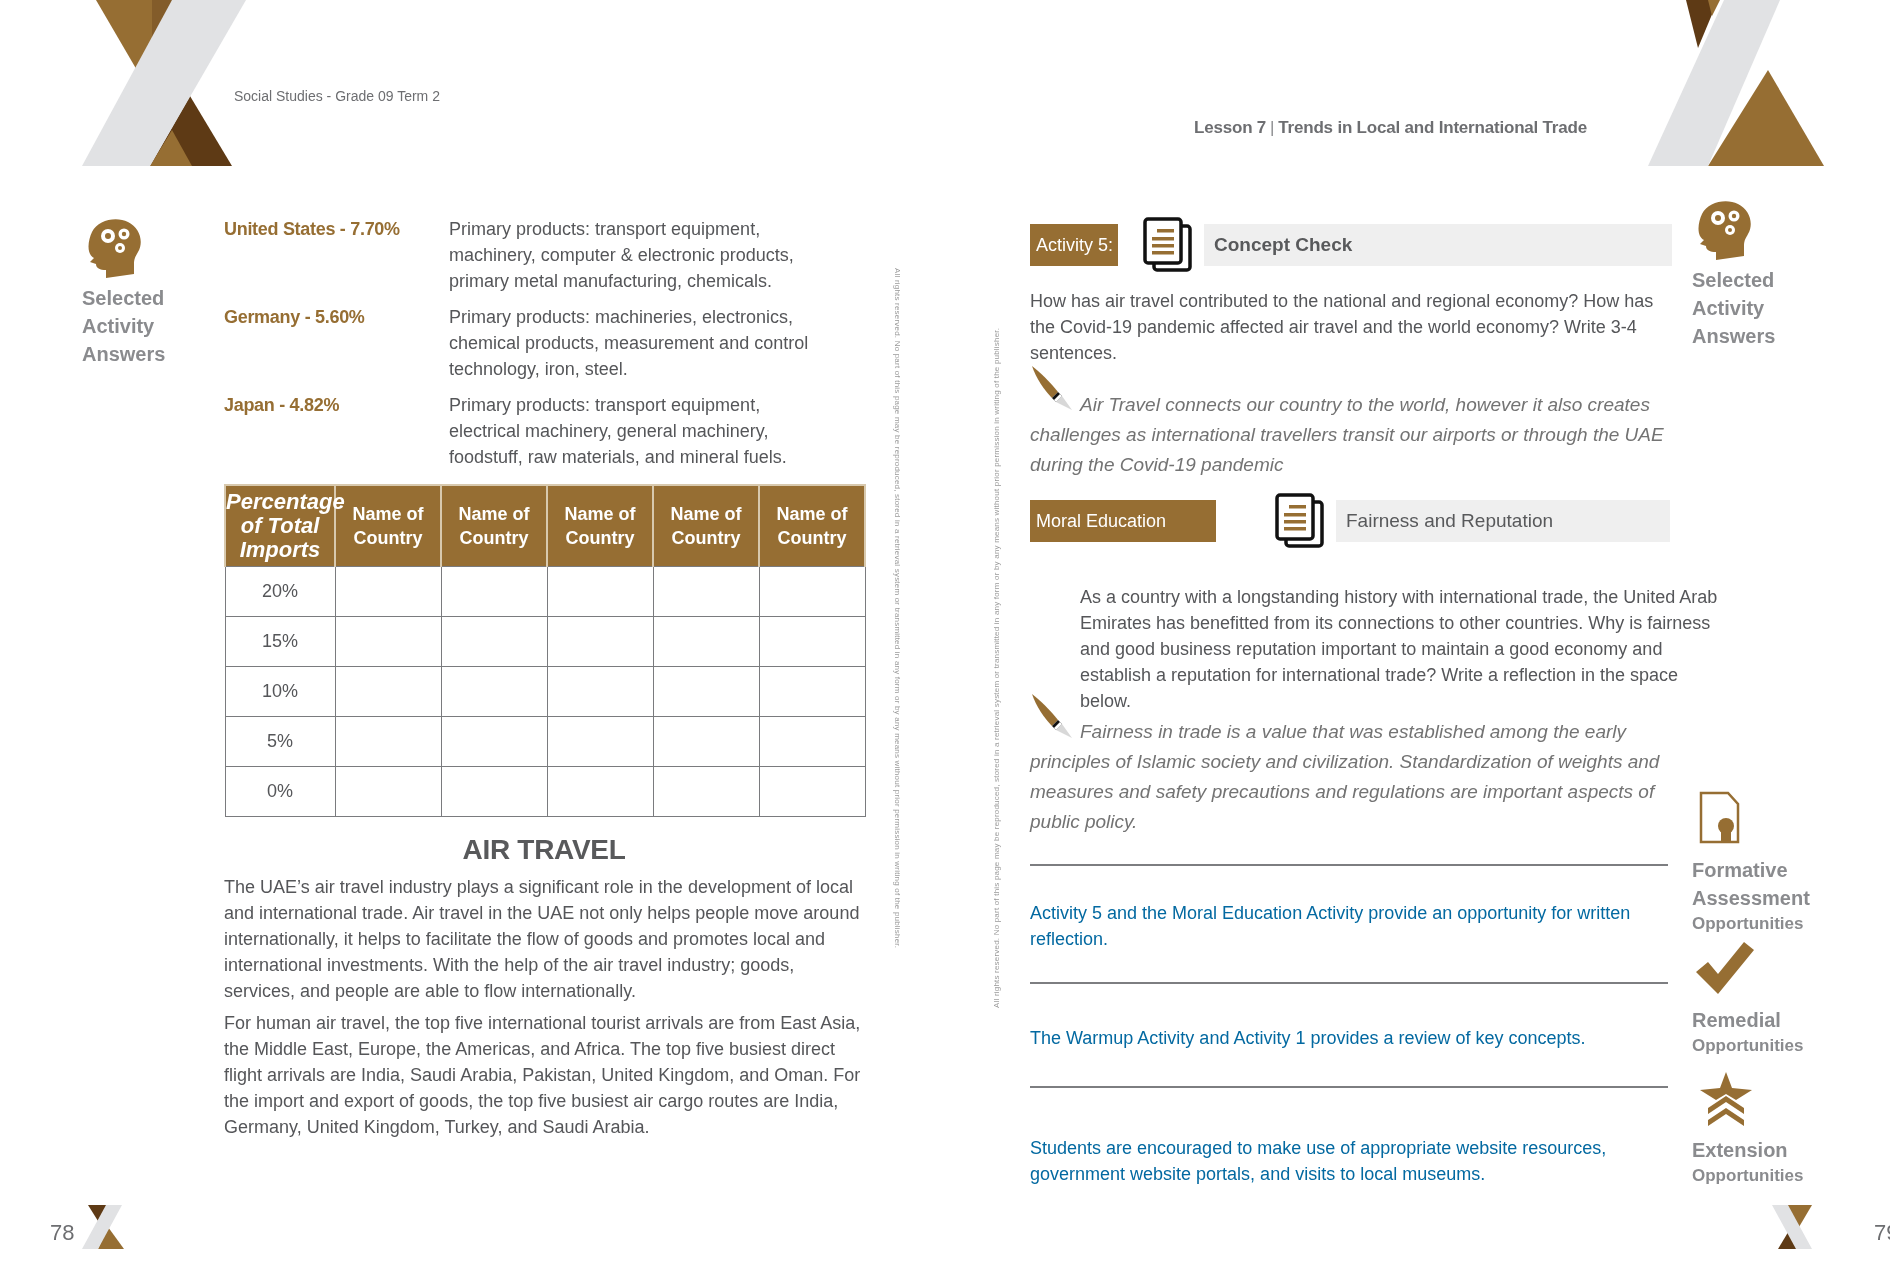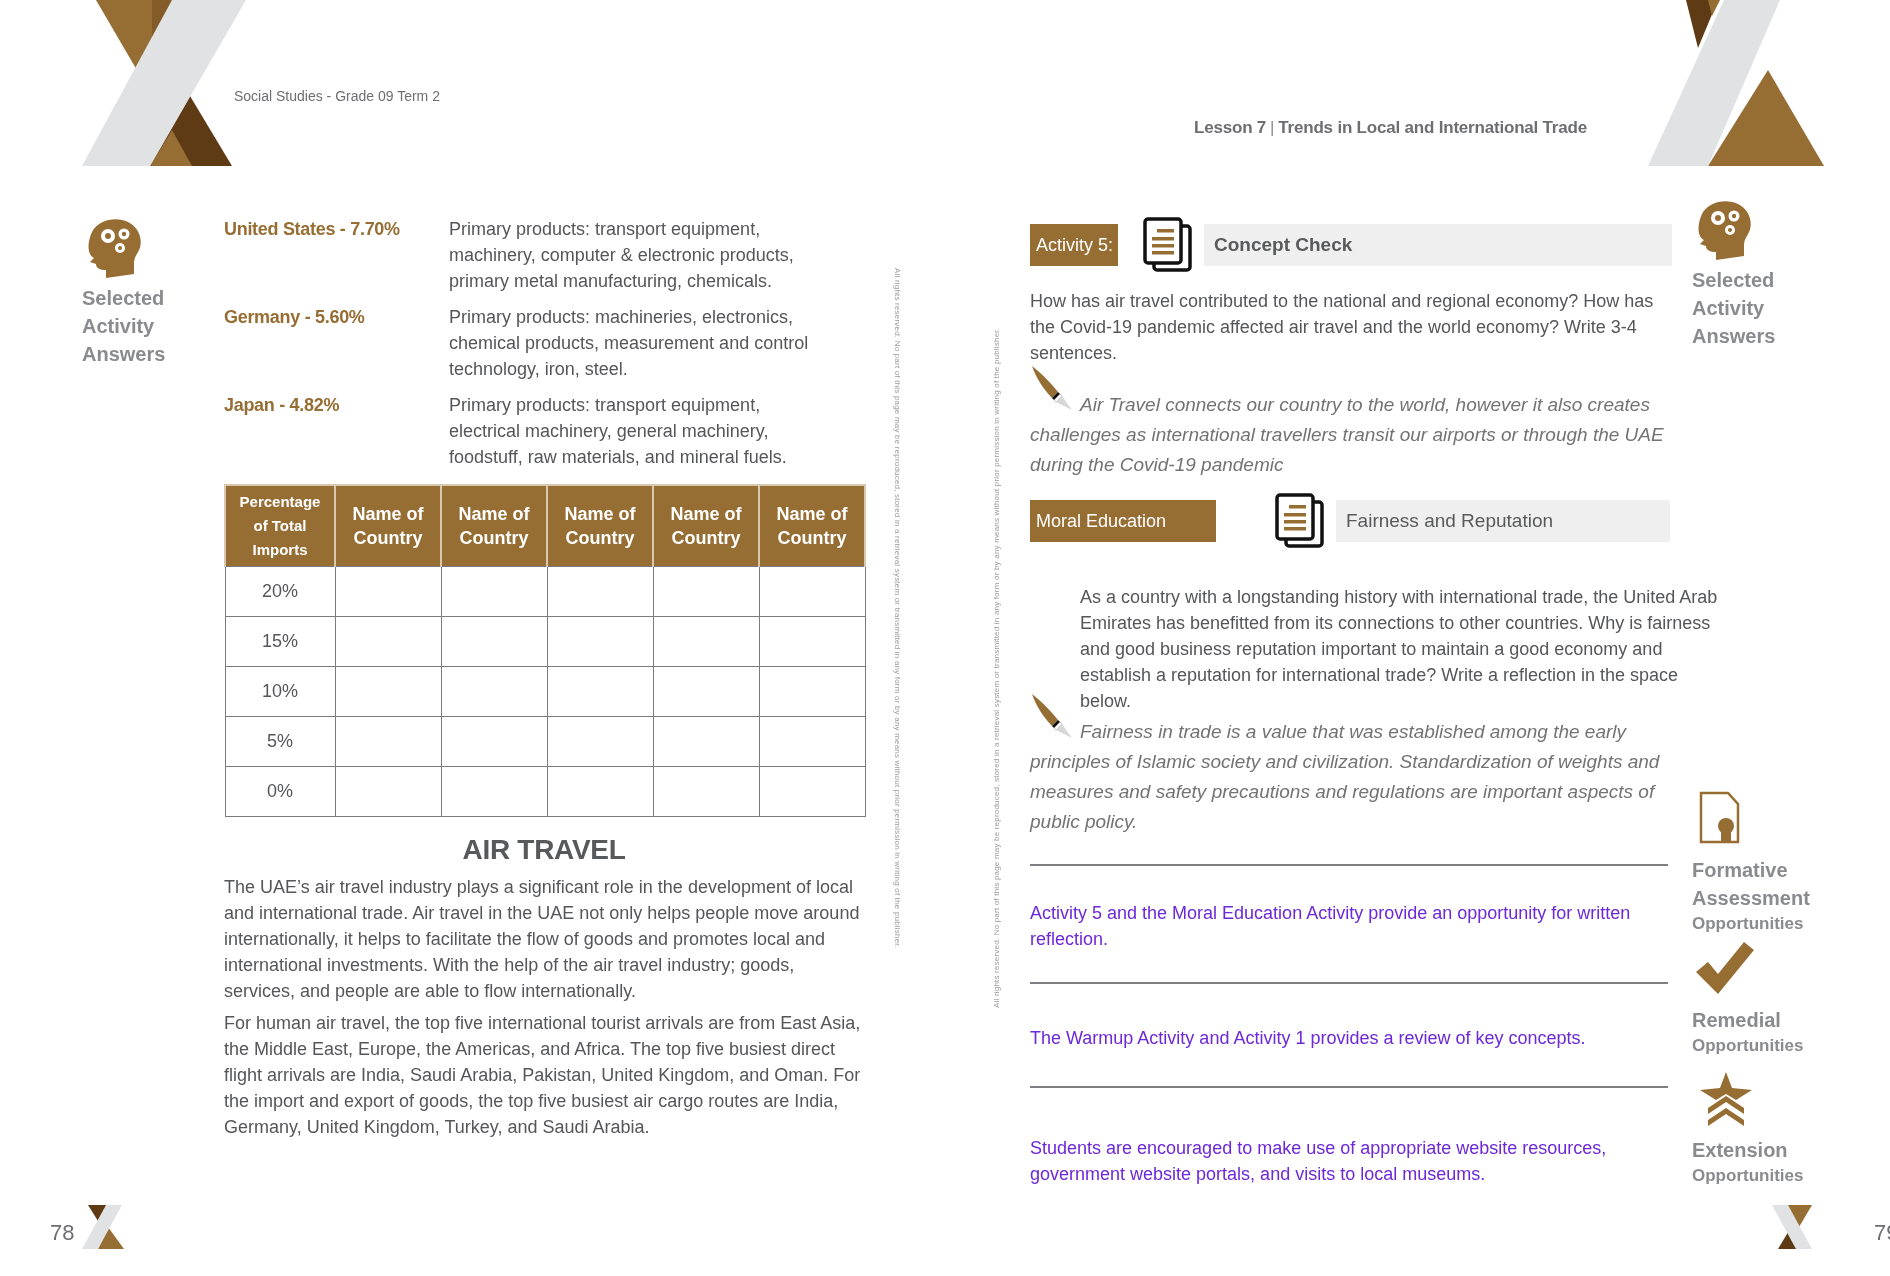--- a/index.html
+++ b/index.html
@@ -37,21 +37,21 @@
   .vertical { writing-mode: vertical-rl; font-size: 8px; color: #9a9a9a; white-space: nowrap; letter-spacing: 0.2px; }
   .vertical.up { transform: rotate(180deg); }
 
   
   .act-label { background: #966e33; color: #fff; font-size: 18px; height: 42px; line-height: 42px; padding-left: 6px; }
   .act-title-bar { background: #efefef; height: 42px; line-height: 42px; padding-left: 10px; font-size: 19px; color: #58595b; }
   .q-text { font-size: 18px; line-height: 26px; color: #555659; width: 640px; }
   .answer { font-size: 19px; line-height: 30px; color: #737373; font-style: italic; width: 650px; }
   .answer .indent { display: inline-block; width: 50px; }
   .rule { height: 2px; background: #7d7e81; width: 638px; }
-  .note { font-size: 18px; line-height: 26px; color: #6d28d9; width: 640px; }
+  .note { font-size: 18px; line-height: 26px; color: #0369a1; width: 640px; }
 
   .page-num { font-size: 22px; color: #6d6e71; }
 </style>
 </head>
 <body>
 
 <div class="abs deco" style="left:82px; top:0;">
   <svg width="170" height="168" viewBox="0 0 170 168">
     <polygon points="14,0 98,0 56,72" fill="#966e33"></polygon>
     <polygon points="70,0 98,0 70,48" fill="#7a5426" opacity="0.7"></polygon>
@@ -144,21 +144,21 @@
   <colgroup>
     <col style="width:110px">
       <col style="width:106px">
       <col style="width:106px">
       <col style="width:106px">
       <col style="width:106px">
       <col style="width:106px">
   </colgroup>
   <thead>
     <tr id="thead-row">
-        <th style="font-size: 15px;">
+        <th style="font-size: 22px; font-style: italic;">
           <div>Percentage</div>
           <div>of Total</div>
           <div>Imports</div>
         </th>
         <th>
           <div>Name of</div>
           <div>Country</div>
         </th>
         <th>
           <div>Name of</div>

